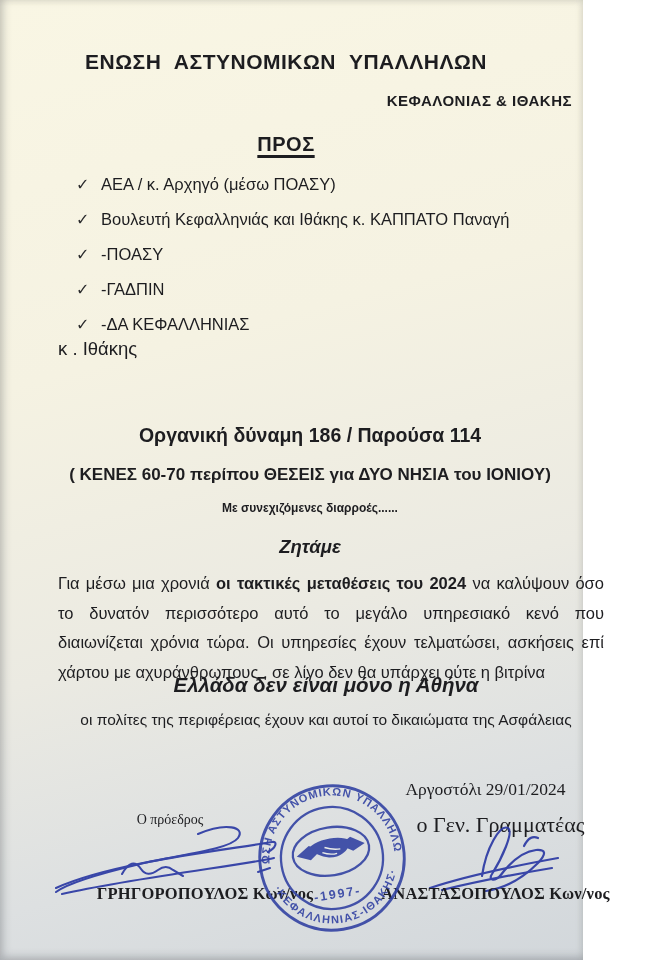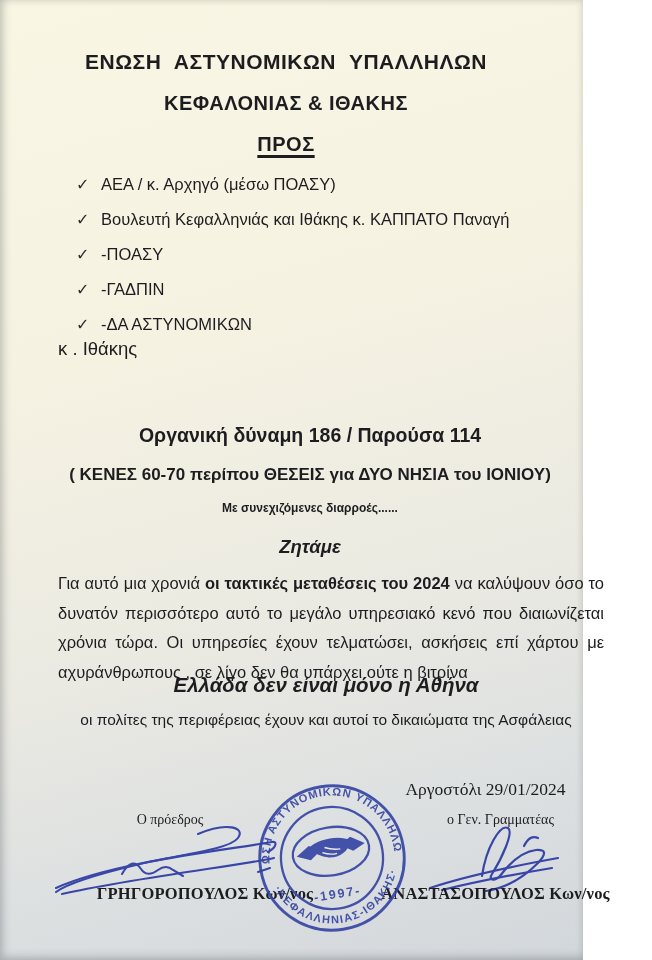--- a/index.html
+++ b/index.html
@@ -8,21 +8,21 @@
     position:relative;width:583px;height:960px;
     background:linear-gradient(165deg,#f9f6e4 0%,#f5f2e2 35%,#ebeae2 62%,#dde0e1 82%,#d2d7db 100%);
     box-shadow:inset 3px -3px 8px rgba(40,45,55,.25), inset -2px 2px 6px rgba(120,120,110,.12);
     font-family:"Liberation Sans","DejaVu Sans",sans-serif;
     color:#1d1d20;
   }
   .abs{position:absolute;}
   .center{text-align:center;}
   
   .org1{top:50px;left:0;width:572px;font-size:21px;font-weight:bold;word-spacing:7px;letter-spacing:.5px;}
-  .org2{top:92px;left:0;width:572px;font-size:20px;font-weight:bold;letter-spacing:.5px;}
+  .org2{top:92px;left:0;width:572px;font-size:15px;font-weight:bold;letter-spacing:.5px;text-align:right;}
   .pros{top:133px;left:0;width:572px;font-size:20px;font-weight:bold;}
   .pros span{text-decoration:underline;text-decoration-thickness:2.5px;text-underline-offset:4px;letter-spacing:.5px;}
   
   .recipients{top:174px;left:76px;width:520px;}
   .recip-row{display:flex;align-items:flex-start;margin-bottom:14px;font-size:16.5px;line-height:21px;}
   .check{width:25px;flex:0 0 25px;font-size:16px;color:#2a2a2c;}
   .salutation{top:338px;left:58px;font-size:18.5px;}
   
   .para{text-align:justify;font-size:16.5px;}
   .intro{top:369px;left:58px;width:540px;line-height:29px;}
@@ -30,21 +30,21 @@
   .vacancies{top:465px;left:10px;width:600px;font-size:17px;font-weight:bold;}
   .leaks{top:501px;left:10px;width:600px;font-size:12px;font-weight:bold;}
   .zitame{top:536px;left:10px;width:600px;font-size:18.5px;font-weight:bold;font-style:italic;}
   .request{top:569px;left:58px;width:546px;line-height:29.5px;}
   .slogan{top:673px;left:16px;width:620px;font-size:20.5px;font-weight:bold;font-style:italic;}
   .rights{top:711px;left:6px;width:640px;font-size:15.5px;}
   
   .serif{font-family:"Liberation Serif","DejaVu Serif",serif;}
   .date-line{top:779px;left:378px;width:215px;font-size:17.5px;}
   .president-title{top:812px;left:70px;width:200px;font-size:14px;}
-  .secretary-title{top:812px;left:398px;width:205px;font-size:14px;}
+  .secretary-title{top:812px;left:398px;width:205px;font-size:22px;}
   .name{font-weight:bold;font-size:16.5px;letter-spacing:.2px;}
   .president-name{top:884px;left:55px;width:300px;}
   .secretary-name{top:884px;left:358px;width:275px;}
   .sig{pointer-events:none;}
   .sig-president{top:820px;left:50px;}
   .sig-secretary{top:816px;left:402px;}
   .seal{top:781px;left:255px;opacity:.9;}
 </style>
 </head>
 <body>
@@ -67,33 +67,33 @@
     <div class="recip-row">
       <span class="check">✓</span>
       <span>-ΠΟΑΣΥ</span>
     </div>
     <div class="recip-row">
       <span class="check">✓</span>
       <span>-ΓΑΔΠΙΝ</span>
     </div>
     <div class="recip-row">
       <span class="check">✓</span>
-      <span>-ΔΑ ΑΣΤΥΝΟΜΙΚΩΝ</span>
+      <span>-ΔΑ ΚΕΦΑΛΛΗΝΙΑΣ</span>
     </div>
   </div>
 
   <div class="abs salutation">κ . Ιθάκης</div>
 
 
   <div class="abs center stats">Οργανική δύναμη 186 / Παρούσα 114</div>
   <div class="abs center vacancies">( ΚΕΝΕΣ 60-70 περίπου ΘΕΣΕΙΣ για ΔΥΟ ΝΗΣΙΑ του ΙΟΝΙΟΥ)</div>
   <div class="abs center leaks">Με συνεχιζόμενες διαρροές......</div>
   <div class="abs center zitame">Ζητάμε</div>
 
-  <div class="abs para request"><span>Για αυτό μια χρονιά</span> <b>οι τακτικές μεταθέσεις του 2024</b> <span>να καλύψουν όσο το δυνατόν περισσότερο  αυτό το μεγάλο υπηρεσιακό κενό που διαιωνίζεται χρόνια τώρα.  Οι υπηρεσίες έχουν τελματώσει, ασκήσεις επί χάρτου με αχυράνθρωπους , σε λίγο δεν θα υπάρχει ούτε η βιτρίνα</span></div>
+  <div class="abs para request"><span>Για μέσω μια χρονιά</span> <b>οι τακτικές μεταθέσεις του 2024</b> <span>να καλύψουν όσο το δυνατόν περισσότερο  αυτό το μεγάλο υπηρεσιακό κενό που διαιωνίζεται χρόνια τώρα.  Οι υπηρεσίες έχουν τελματώσει, ασκήσεις επί χάρτου με αχυράνθρωπους , σε λίγο δεν θα υπάρχει ούτε η βιτρίνα</span></div>
 
   <div class="abs center slogan">Ελλάδα δεν είναι μόνο η Αθήνα</div>
   <div class="abs center rights">οι πολίτες της περιφέρειας έχουν και αυτοί το δικαιώματα της Ασφάλειας</div>
 
   <div class="abs center serif date-line">Αργοστόλι 29/01/2024</div>
   <div class="abs center serif president-title">Ο πρόεδρος</div>
   <div class="abs center serif secretary-title">ο Γεν. Γραμματέας</div>
 
   <svg class="abs sig sig-president" width="235" height="78" viewBox="0 0 235 78">
     <g stroke="#2c3aa4" stroke-width="2.1" fill="none" stroke-linecap="round" opacity=".92">

